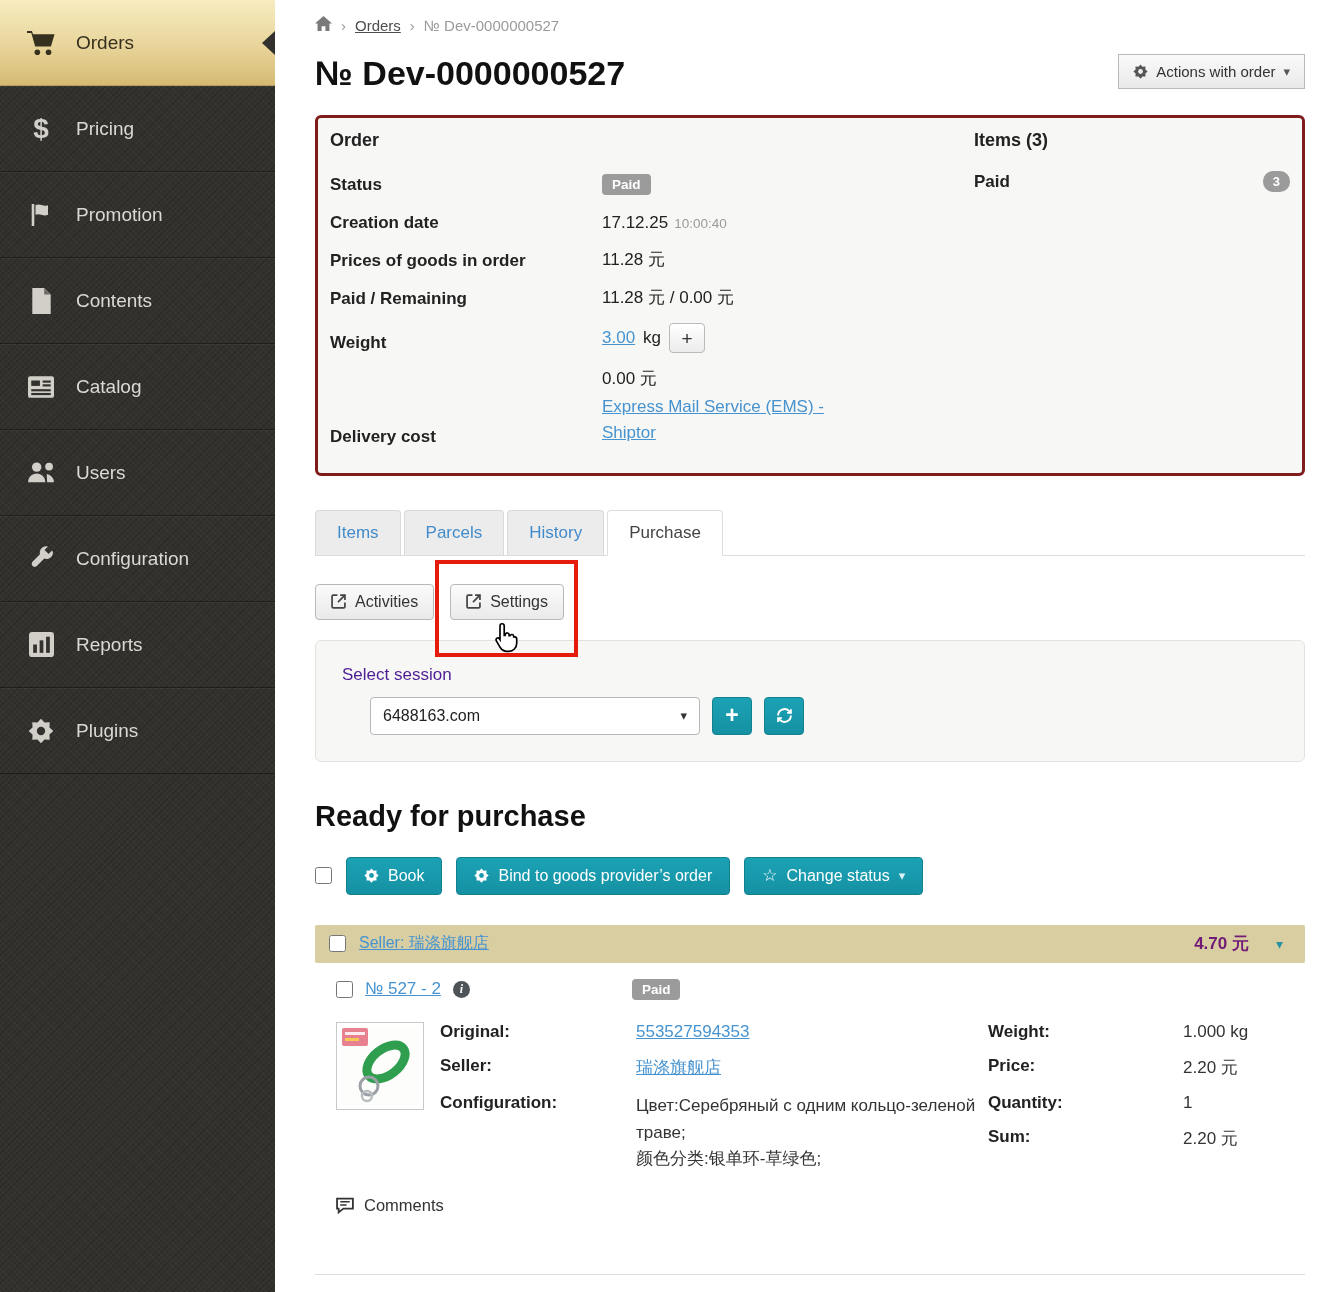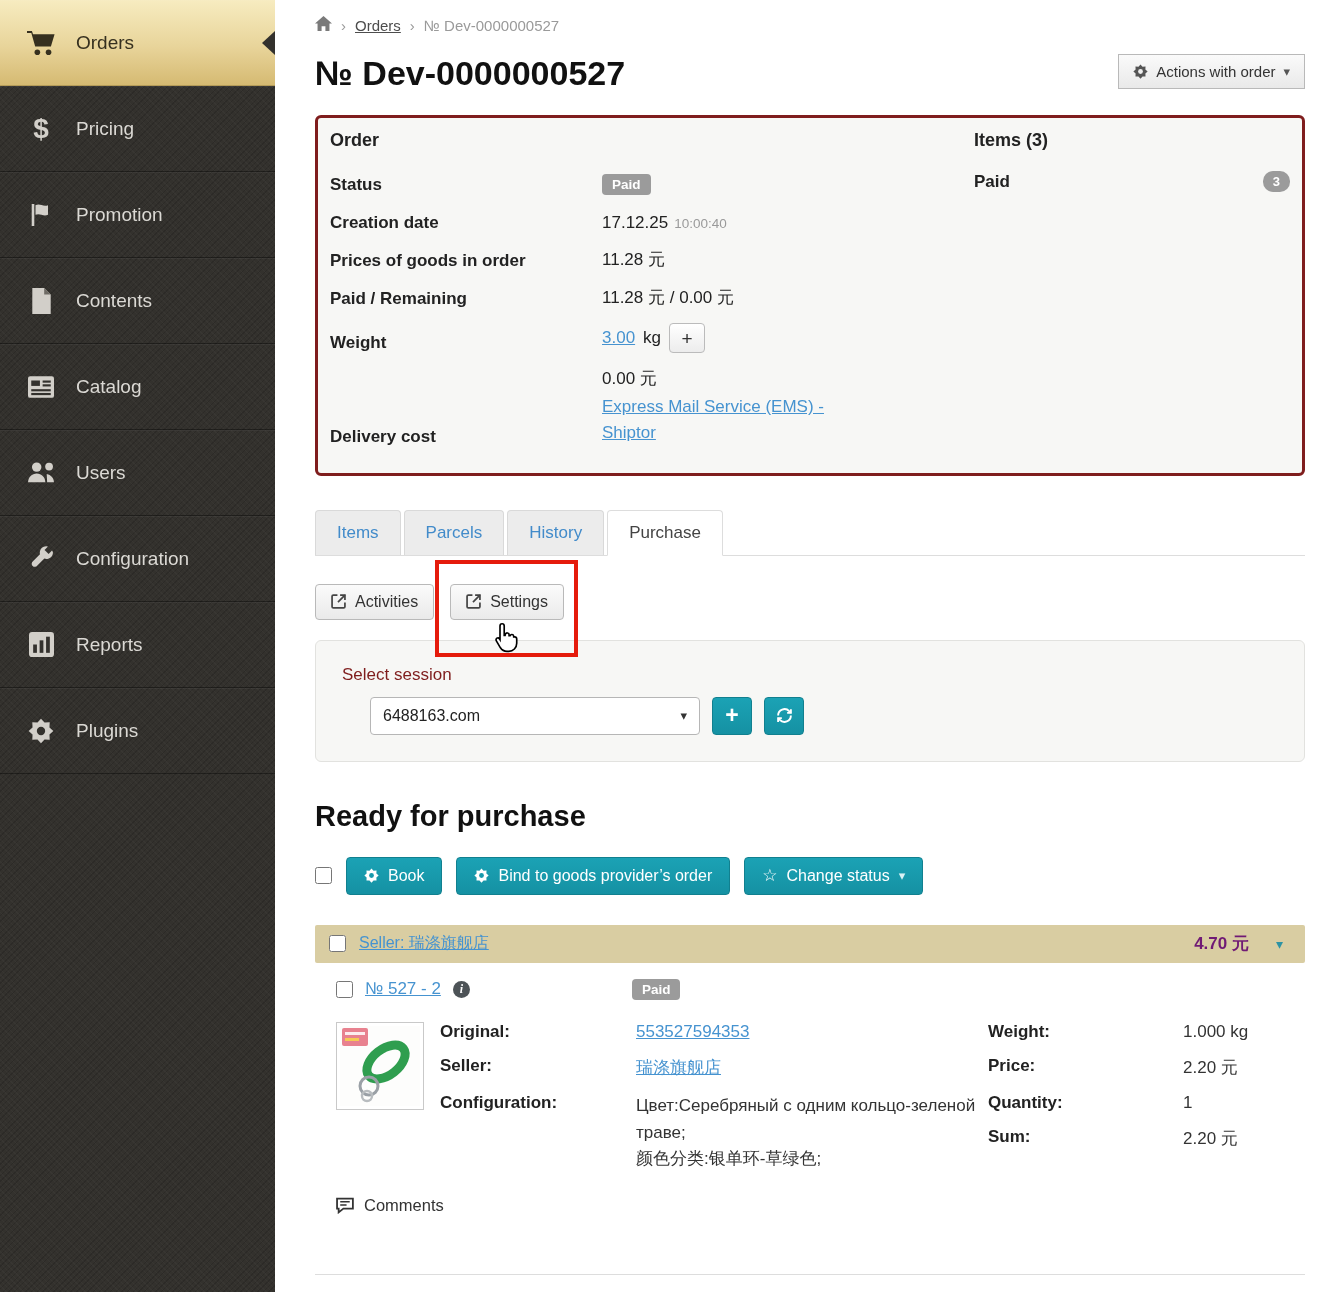--- a/index.html
+++ b/index.html
@@ -81,21 +81,21 @@
     background:linear-gradient(#fbfbfb,#eaeaea); border:1px solid #b9b9b9; border-radius:4px;
     padding:8px 15px; font-size:16px; color:#333; cursor:pointer; font-family:inherit; height:36px; }
   .settings-wrap { position:relative; display:inline-block; }
   .anno-box { position:absolute; left:-15px; top:-24px; width:calc(100% + 29px); height:97px;
     border:4px solid #e51b0c; z-index:6; pointer-events:none; }
   .cursor-hand { position:absolute; left:50%; top:38px; transform:translateX(-55%); z-index:7; }
 
   
   .session-panel { margin-top:20px; background:#f7f7f5; border:1px solid #e2e2df;
     border-radius:6px; padding:24px 26px 26px; display:flex; }
-  .sp-group-label { font-size:17px; color:#7f1d1d; margin-bottom:12px; }
+  .sp-group-label { font-size:17px; color:#4c1d95; margin-bottom:12px; }
   .sp-row { display:flex; align-items:center; gap:12px;padding-left:28px; }
   .select-box { width:330px; height:38px; background:#fff; border:1px solid #b6b6b6;
     border-radius:4px; display:flex; align-items:center; justify-content:space-between;
     padding:0 12px; font-size:16px; color:#222; cursor:pointer; }
   .select-box .caret-glyph { color:#333; }
   .btn-teal { display:inline-flex; align-items:center; justify-content:center; gap:9px;
     background:linear-gradient(#1ba2b5,#1591a3); border:1px solid #11808f; border-radius:4px;
     color:#fff; font-size:16px; cursor:pointer; font-family:inherit; height:38px; padding:0 17px; }
   .btn-teal-sq { width:40px; padding:0; font-size:23px; font-weight:bold; line-height:1; }
   .sp-right { margin-left:48px; }

